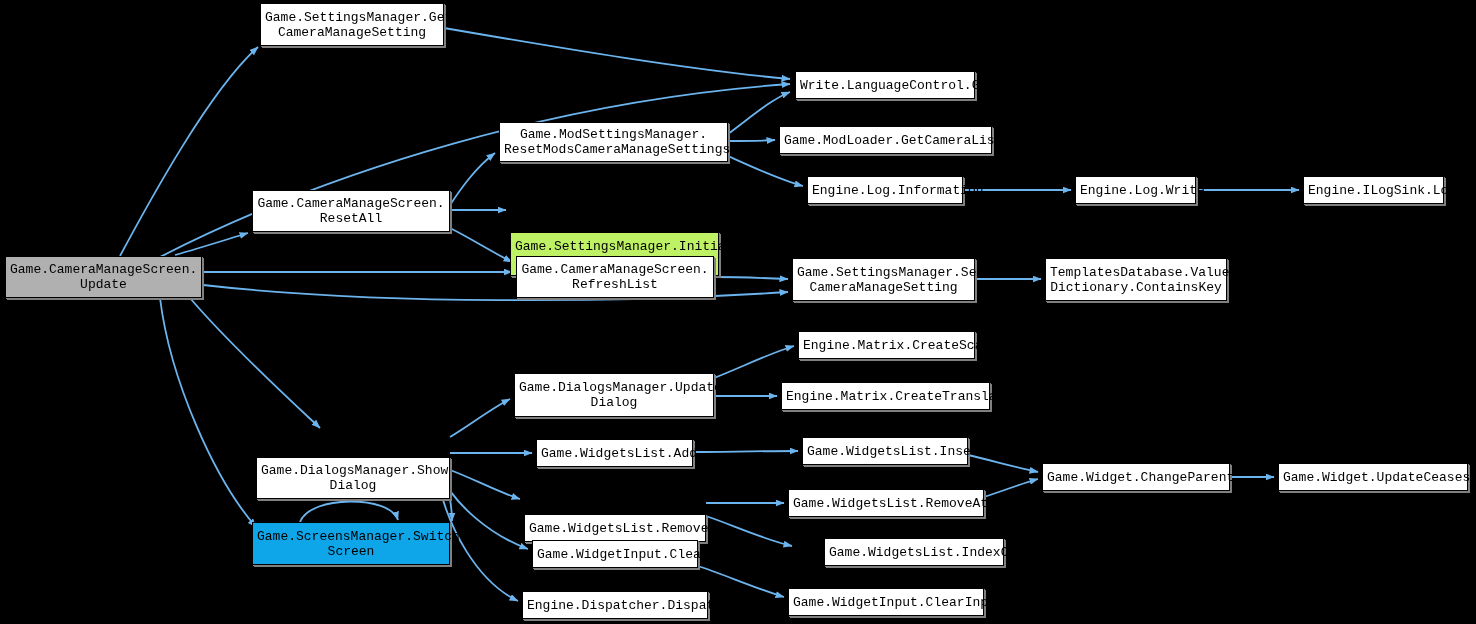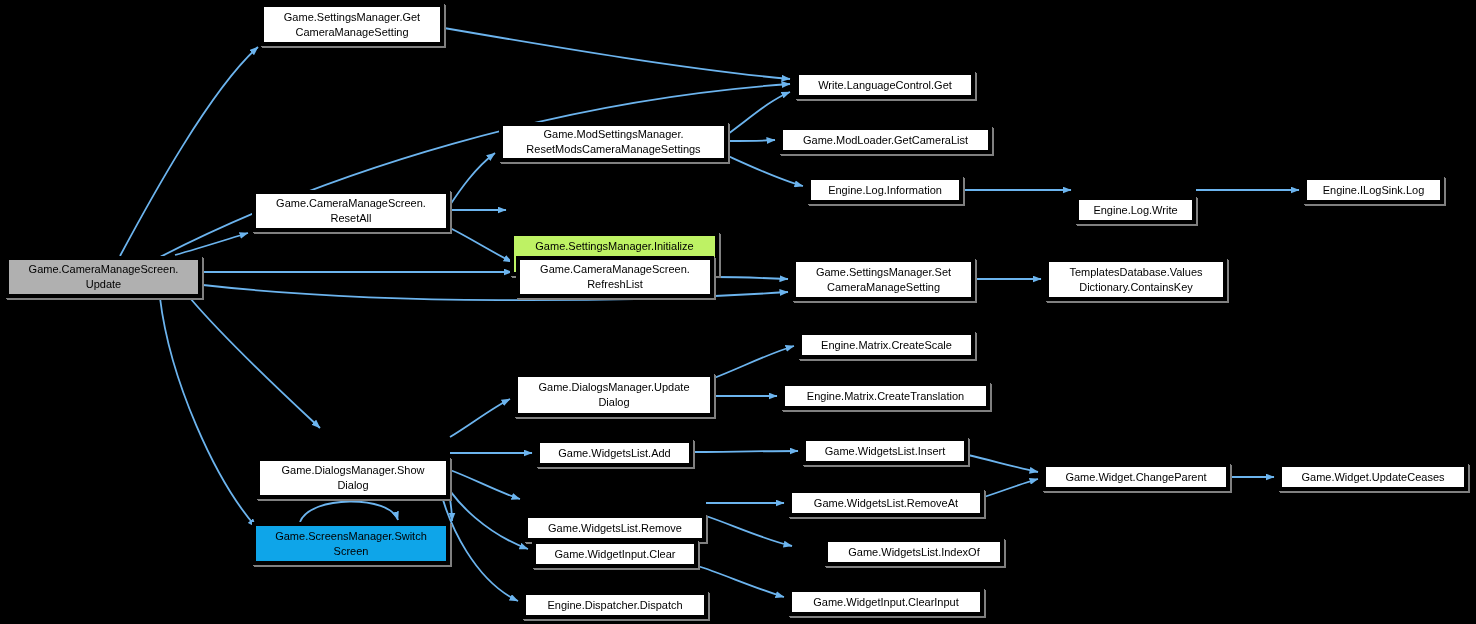--- a/index.html
+++ b/index.html
@@ -1,22 +1,22 @@
 <!DOCTYPE html>
 <html><head>
 <meta charset="utf-8">
 <style>
   html,body{margin:0;padding:0;background:#000;}
   #canvas{position:relative;width:1476px;height:624px;background:#000;overflow:hidden;
           font-family:"Liberation Sans","DejaVu Sans",sans-serif;}
   #edges{position:absolute;left:0;top:0;width:1476px;height:624px;}
   .node{position:absolute;box-sizing:border-box;background:#ffffff;
-        border:4px solid #c2410c;box-shadow:1px 1px 0 0 #808080, 2px 2px 0 0 #808080;
+        border:1px solid #c2410c;box-shadow:1px 1px 0 0 #808080, 2px 2px 0 0 #808080;
         display:flex;align-items:center;justify-content:center;text-align:center;
-        color:#000;font-size:11px;line-height:15px;padding:1px 4px;}
+        color:#000;font-size:13px;line-height:15px;padding:1px 4px;font-family:Liberation Mono, monospace;}
   .node.root{background:#b0b0b0;}
   .node .lbl{display:block;width:100%;white-space:pre-line;}
 </style>
 </head>
 <body>
 
 <div id="canvas" style="background: rgb(0, 0, 0);">
   <svg id="edges" viewBox="0 0 1476 624" xmlns="http://www.w3.org/2000/svg">
     <defs>
       <marker id="ah" markerWidth="9" markerHeight="7" refX="8.5" refY="3.5" orient="auto" markerUnits="userSpaceOnUse">
@@ -83,21 +83,21 @@
         <span class="lbl">Game.CameraManageScreen.
 ResetAll</span>
       </div>
       <div class="node" style="left: 510px; top: 188px; width: 209px; height: 44px; background: #bef264; border-color: rgb(0, 0, 0); margin-top: 44px;">
         <span class="lbl">Game.SettingsManager.Initialize
 CameraManageSettings</span>
       </div>
       <div class="node" style="left: 807px; top: 176px; width: 156px; height: 28px; background: rgb(255, 255, 255); border-color: rgb(0, 0, 0);">
         <span class="lbl">Engine.Log.Information</span>
       </div>
-      <div class="node" style="left: 1075px; top: 176px; width: 121px; height: 28px; background: rgb(255, 255, 255); border-color: rgb(0, 0, 0); margin-top: 20px;">
+      <div class="node" style="left: 1075px; top: 176px; width: 121px; height: 28px; background: rgb(255, 255, 255); border-color: rgb(0, 0, 0);">
         <span class="lbl">Engine.Log.Write</span>
       </div>
       <div class="node" style="left: 1303px; top: 176px; width: 141px; height: 28px; background: rgb(255, 255, 255); border-color: rgb(0, 0, 0);">
         <span class="lbl">Engine.ILogSink.Log</span>
       </div>
       <div class="node" style="left: 516px; top: 256px; width: 198px; height: 42px; background: rgb(255, 255, 255); border-color: rgb(0, 0, 0);">
         <span class="lbl">Game.CameraManageScreen.
 RefreshList</span>
       </div>
       <div class="node" style="left: 792px; top: 258px; width: 183px; height: 43px; background: rgb(255, 255, 255); border-color: rgb(0, 0, 0);">

